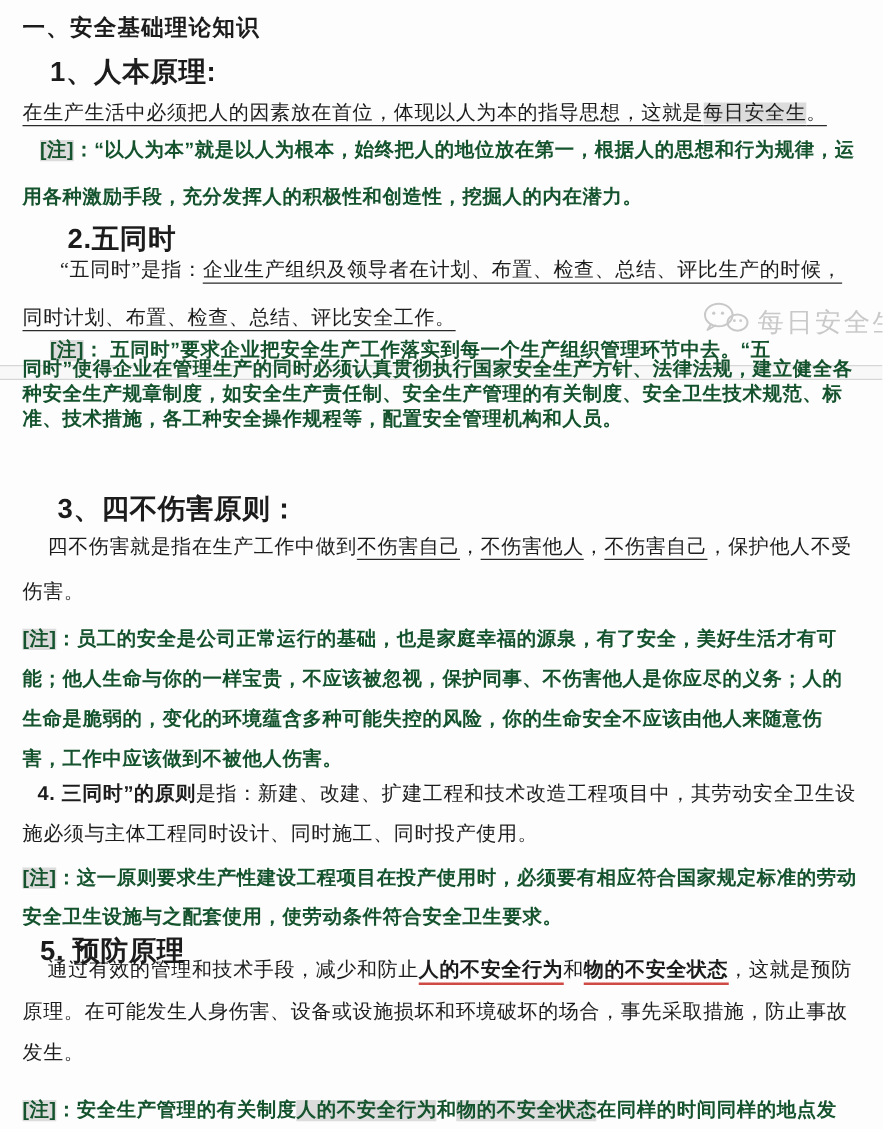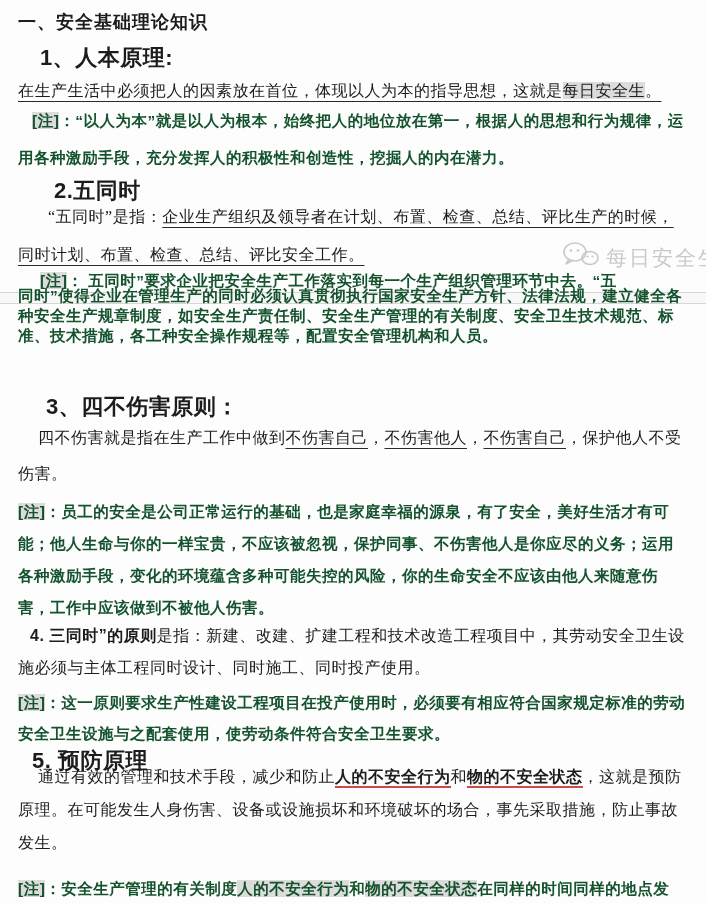--- a/index.html
+++ b/index.html
@@ -86,21 +86,21 @@
 </div>
 
 <div class="page-gap"></div>
 
 <p class="abs hei" style="top:286px;line-height:20px"><span>同时”使得企业在管理生产的同时必须认真贯彻执行国家安全生产方针、法律法规，建立健全各种安全生产规章制度，如安全生产责任制、安全生产管理的有关制度、安全卫生技术规范、标准、技术措施，各工种安全操作规程等，配置安全管理机构和人员。</span></p>
 
 <p class="abs hd" style="top:394px;text-indent:28px">3、四不伤害原则：</p>
 
 <p class="abs song" style="top:420px;line-height:36px;text-indent:20px"><span>四不伤害就是指在生产工作中做到</span><span class="u">不伤害自己</span><span>，</span><span class="u">不伤害他人</span><span>，</span><span class="u">不伤害自己</span><span>，保护他人不受伤害。</span></p>
 
-<p class="abs hei" style="top:496px;line-height:32px"><span class="hl">[注]</span><span>：员工的安全是公司正常运行的基础，也是家庭幸福的源泉，有了安全，美好生活才有可能；他人生命与你的一样宝贵，不应该被忽视，保护同事、不伤害他人是你应尽的义务；运用各种激励手段，变化的环境蕴含多种可能失控的风险，你的生命安全不应该由他人来随意伤害，工作中应该做到不被他人伤害。</span></p>
+<p class="abs hei" style="top:496px;line-height:32px"><span class="hl">[注]</span><span>：员工的安全是公司正常运行的基础，也是家庭幸福的源泉，有了安全，美好生活才有可能；他人生命与你的一样宝贵，不应该被忽视，保护同事、不伤害他人是你应尽的义务；人的生命是脆弱的，变化的环境蕴含多种可能失控的风险，你的生命安全不应该由他人来随意伤害，工作中应该做到不被他人伤害。</span></p>
 
 <p class="abs song" style="top:620px;line-height:32px;text-indent:12px"><span class="bold-sans">4. 三同时”的原则</span><span>是指：新建、改建、扩建工程和技术改造工程项目中，其劳动安全卫生设施必须与主体工程同时设计、同时施工、同时投产使用。</span></p>
 
 <p class="abs hei" style="top:687px;line-height:31px"><span class="hl">[注]</span><span>：这一原则要求生产性建设工程项目在投产使用时，必须要有相应符合国家规定标准的劳动安全卫生设施与之配套使用，使劳动条件符合安全卫生要求。</span></p>
 
 <p class="abs hd" style="top:748px;text-indent:14px">5. 预防原理</p>
 
 <p class="abs song" style="top:760px;line-height:33px;text-indent:20px"><span>通过有效的管理和技术手段，减少和防止</span><span class="red-u">人的不安全行为</span><span>和</span><span class="red-u">物的不安全状态</span><span>，这就是预防原理。在可能发生人身伤害、设备或设施损坏和环境破坏的场合，事先采取措施，防止事故发生。</span></p>
 
 <p class="abs hei" style="top:872px;line-height:34px"><span class="hl">[注]</span><span>：安全生产管理的有关制度</span><span class="hl">人的不安全行为</span><span>和</span><span class="hl">物的不安全状态</span><span>在同样的时间同样的地点发</span></p>

